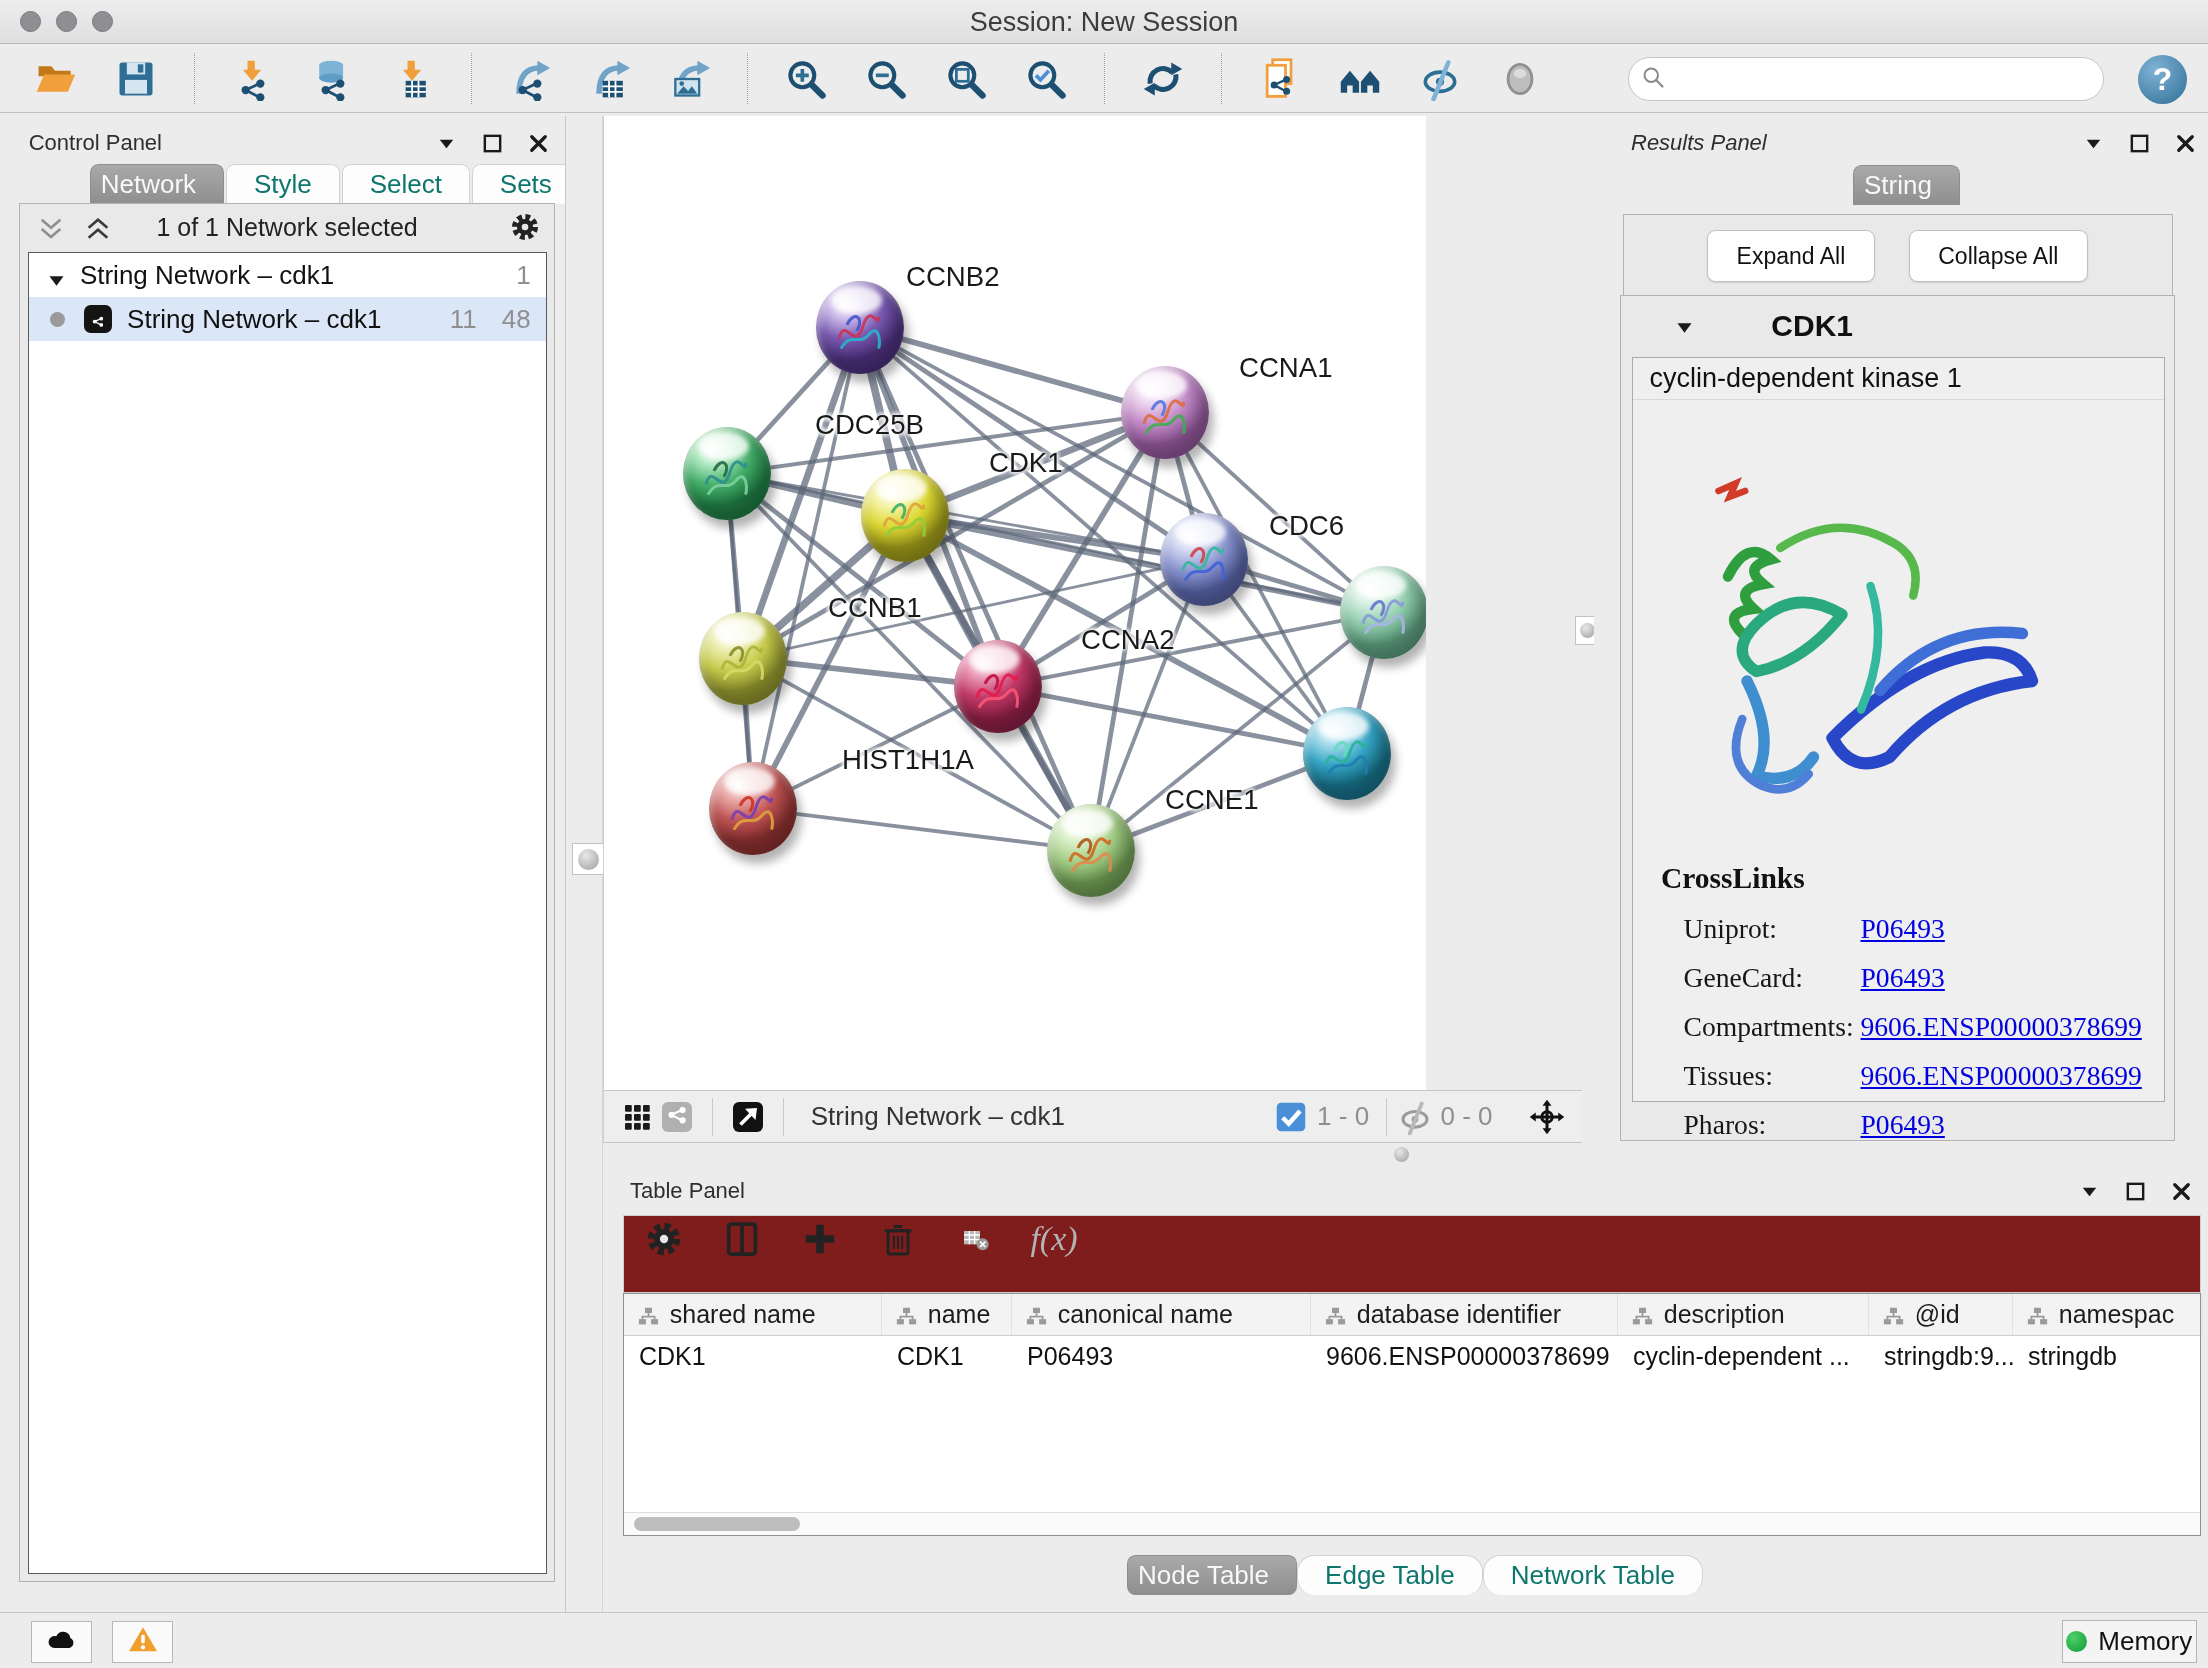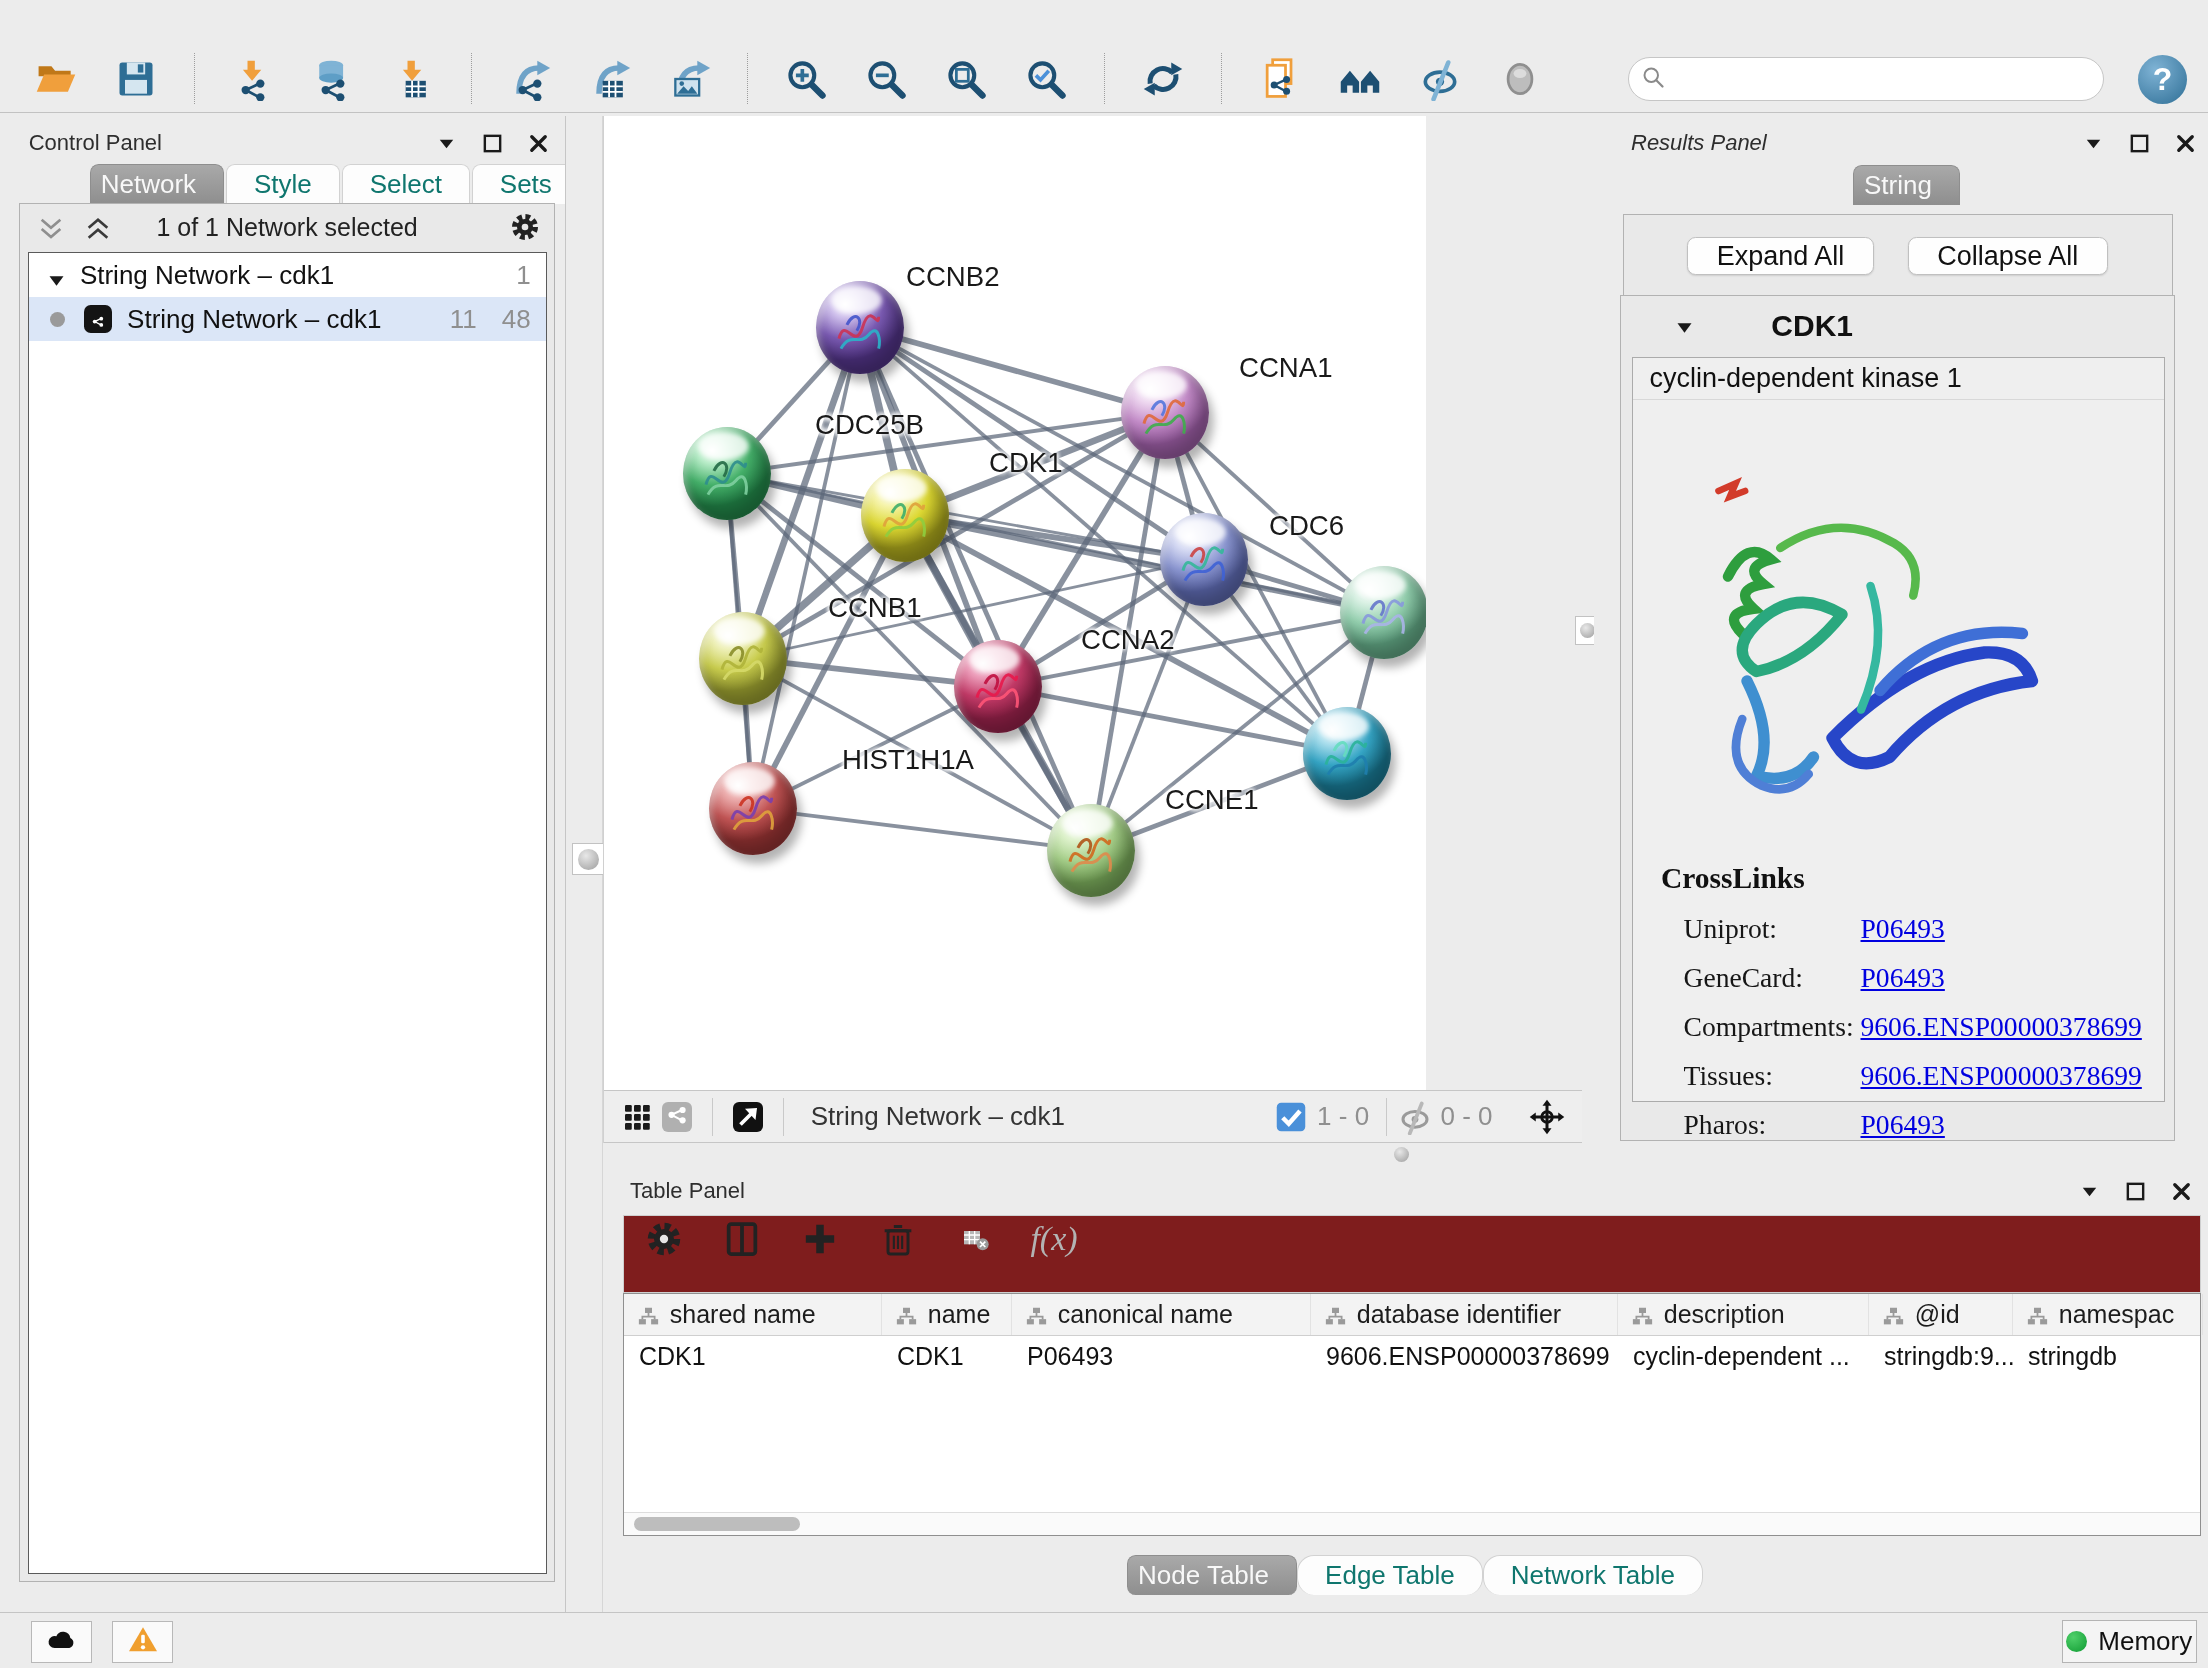--- a/index.html
+++ b/index.html
@@ -94,22 +94,22 @@
   .ns-sep { height:38px; border-left:1px solid #c9c9c9; margin:0 15px; }
   .ns-title { font-size:26px; color:#333; margin-left:11.4px; }
   .ns-num { font-size:26px; color:#8f8f8f; margin:0 9.5px 0 5.7px; }
 
   
   .results-panel { position:absolute; left:1594px; top:116px; width:614px; height:1027px; background:#ececec; }
   .rp-titlerow { position:absolute; left:37px; top:7.6px; right:9.5px; height:38px; display:flex; align-items:center;font-style:italic; }
   .rp-tab { position:absolute; left:259px; top:49px; }
   .rp-topbox { position:absolute; left:28.5px; top:98px; width:550px; height:84px; background:#e9e9e9;
     border:1px solid #b2b2b2; display:flex; align-items:center; justify-content:center; gap:34px; }
-  .rp-btn { height:38px; padding:0 28.5px; background:#fefefe; border:1px solid #c0c0c0; border-radius:8.6px;
-    font-size:27px; color:#111; display:flex; align-items:center; box-shadow:0 1px 1.9px rgba(0,0,0,.12); }
+  .rp-btn { height:52px; padding:0 28.5px; background:#fefefe; border:1px solid #c0c0c0; border-radius:8.6px;
+    font-size:23px; color:#111; display:flex; align-items:center; box-shadow:0 1px 1.9px rgba(0,0,0,.12); }
   .rp-section { position:absolute; left:26px; top:179px; width:555px; height:846px; background:#e9e9e9;
     border:1px solid #b2b2b2; }
   .rp-generow { position:absolute; left:0; right:0; top:0; height:59px; display:flex; align-items:center; }
   .rp-generow .tri { margin-left:53px; }
   .gene-symbol { font-size:30px; font-weight:bold; color:#111; margin-left:63px; }
   .rp-inner { position:absolute; left:10.5px; right:9.5px; top:61px; bottom:38px; background:#efefef;
     border:1px solid #ababab; }
   .gene-desc { height:42px; display:flex; align-items:center; padding-left:17px; font-size:27px; color:#111;
     border-bottom:1px solid #d8d8d8; }
   .protein-img { position:absolute; left:57px; top:76px; width:418px; height:399px; }
@@ -154,20 +154,26 @@
   .memory-btn { position:absolute; right:11.4px; top:6.7px; width:135px; height:43px; background:#f4f4f4;
     border:1.9px solid #b4b4b4; display:flex; align-items:center; justify-content:center; gap:11.4px;
     font-size:26px; color:#111; }
   .memdot { width:21px; height:21px; border-radius:50%; background:radial-gradient(circle at 35% 30%, #4fd06a, #0f9a32); }
 </style>
 </head>
 <body>
 
 <div class="app">
 
+  <div class="titlebar">
+    <div class="tl" style="left:20px"></div>
+    <div class="tl" style="left:56px"></div>
+    <div class="tl" style="left:92px"></div>
+    <div class="title">Session: New Session</div>
+  </div>
 
   <div class="toolbar">
     <div class="tb-items">
         <div class="tb-btn">
           <svg viewBox="0 0 48 48">
             <path fill="#c07818" d="M5 10h14l4 5h17v6H5z"></path>
             <path fill="#f09f3c" d="M11 19h34l-8 19H3z"></path>
           </svg>
         </div>
         <div class="tb-btn">

